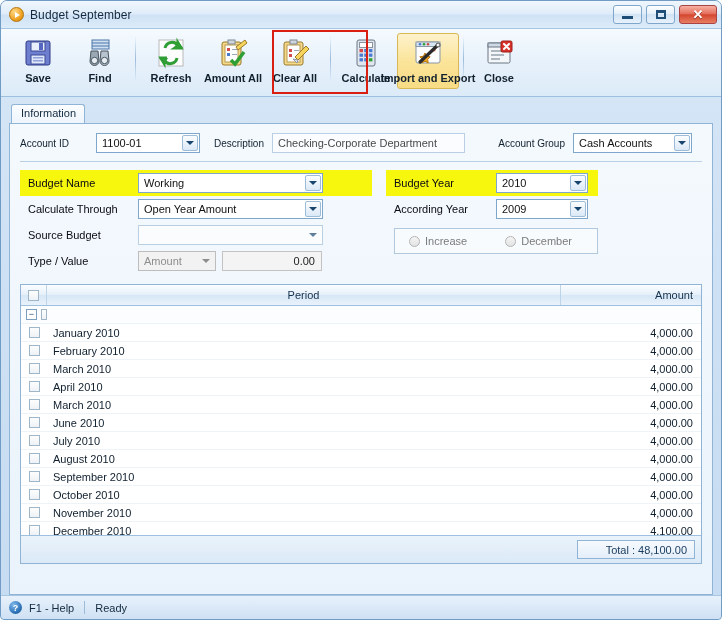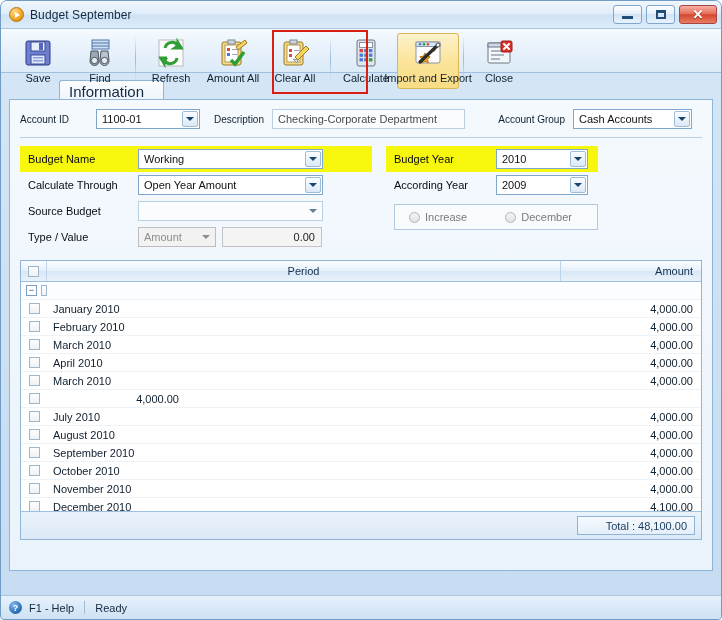--- a/index.html
+++ b/index.html
@@ -55,25 +55,26 @@
     width:38px;
     border-color:#a44;
     background:linear-gradient(to bottom,#f6b1a4 0%,#e4705c 45%,#d4462f 52%,#e87f63 100%);
   }
   .wbtn .min { width:11px;height:3px;background:#1e4d78;margin-top:6px; }
   .wbtn .max { width:10px;height:9px;border:2px solid #1e4d78;border-top-width:3px; }
   .wbtn .x { color:#fff;font-size:13px;font-weight:bold;line-height:1;text-shadow:0 1px 0 #8a2a18; }
 
   
   .toolbar {
-    height:44px; margin:0; position:relative;
+    height:68px; margin:0; position:relative;
     display:flex; align-items:flex-start;
     padding:4px 6px 0 6px;
     background:linear-gradient(to bottom,#f5fafe 0%,#e7f1fb 50%,#dcebf8 100%);
     border-bottom:1px solid #9dc0e0;
+    font-weight:bold;
   }
   .tbtn {
     width:62px; height:56px;
     display:flex; flex-direction:column; align-items:center; justify-content:flex-start;
     padding-top:3px;
     border:1px solid transparent; border-radius:3px;
     background:transparent;
   }
   .tbtn.active {
     background:linear-gradient(to bottom,#fdf2cc 0%,#fbe49a 50%,#f8dc85 100%);
@@ -86,24 +87,24 @@
 
   .redbox {
     position:absolute; left:271px; top:1px; width:96px; height:64px;
     border:2px solid #d81f12; pointer-events:none; z-index:5;
   }
 
   
   .content { padding:7px 8px 0 8px; }
   .tabstrip { display:flex; align-items:flex-end; height:19px; padding-left:2px; }
   .tab {
-    height:19px; padding:2px 19px 0 9px; font-size:15px;
+    height:19px; padding:2px 8px 0 9px; font-size:11px;
     background:linear-gradient(to bottom,#fbfdff,#eef5fc);
     border:1px solid #8fb4d6; border-bottom:none;
-    border-radius:3px 3px 0 0; color:#12293f;margin-left:48px;
+    border-radius:3px 3px 0 0; color:#12293f;
   }
   .panel {
     border:1px solid #8fb4d6;
     background:linear-gradient(to bottom,#f4f9fd 0%,#eaf3fb 100%);
     padding:8px 10px 10px 10px;
     height:472px;
   }
 
   .row1 { display:flex; align-items:center; height:22px; }
   .lbl { font-size:10px; color:#11212e; }
@@ -542,20 +543,21 @@
             <div class="c0">
                 <span class="chk"></span>
               </div>
             <div class="c1">March 2010</div>
             <div class="c2">4,000.00</div>
           </div>
           <div class="grow">
             <div class="c0">
                 <span class="chk"></span>
               </div>
+            <div class="c1">June 2010</div>
             <div class="c2">4,000.00</div>
           </div>
           <div class="grow">
             <div class="c0">
                 <span class="chk"></span>
               </div>
             <div class="c1">July 2010</div>
             <div class="c2">4,000.00</div>
           </div>
           <div class="grow">

